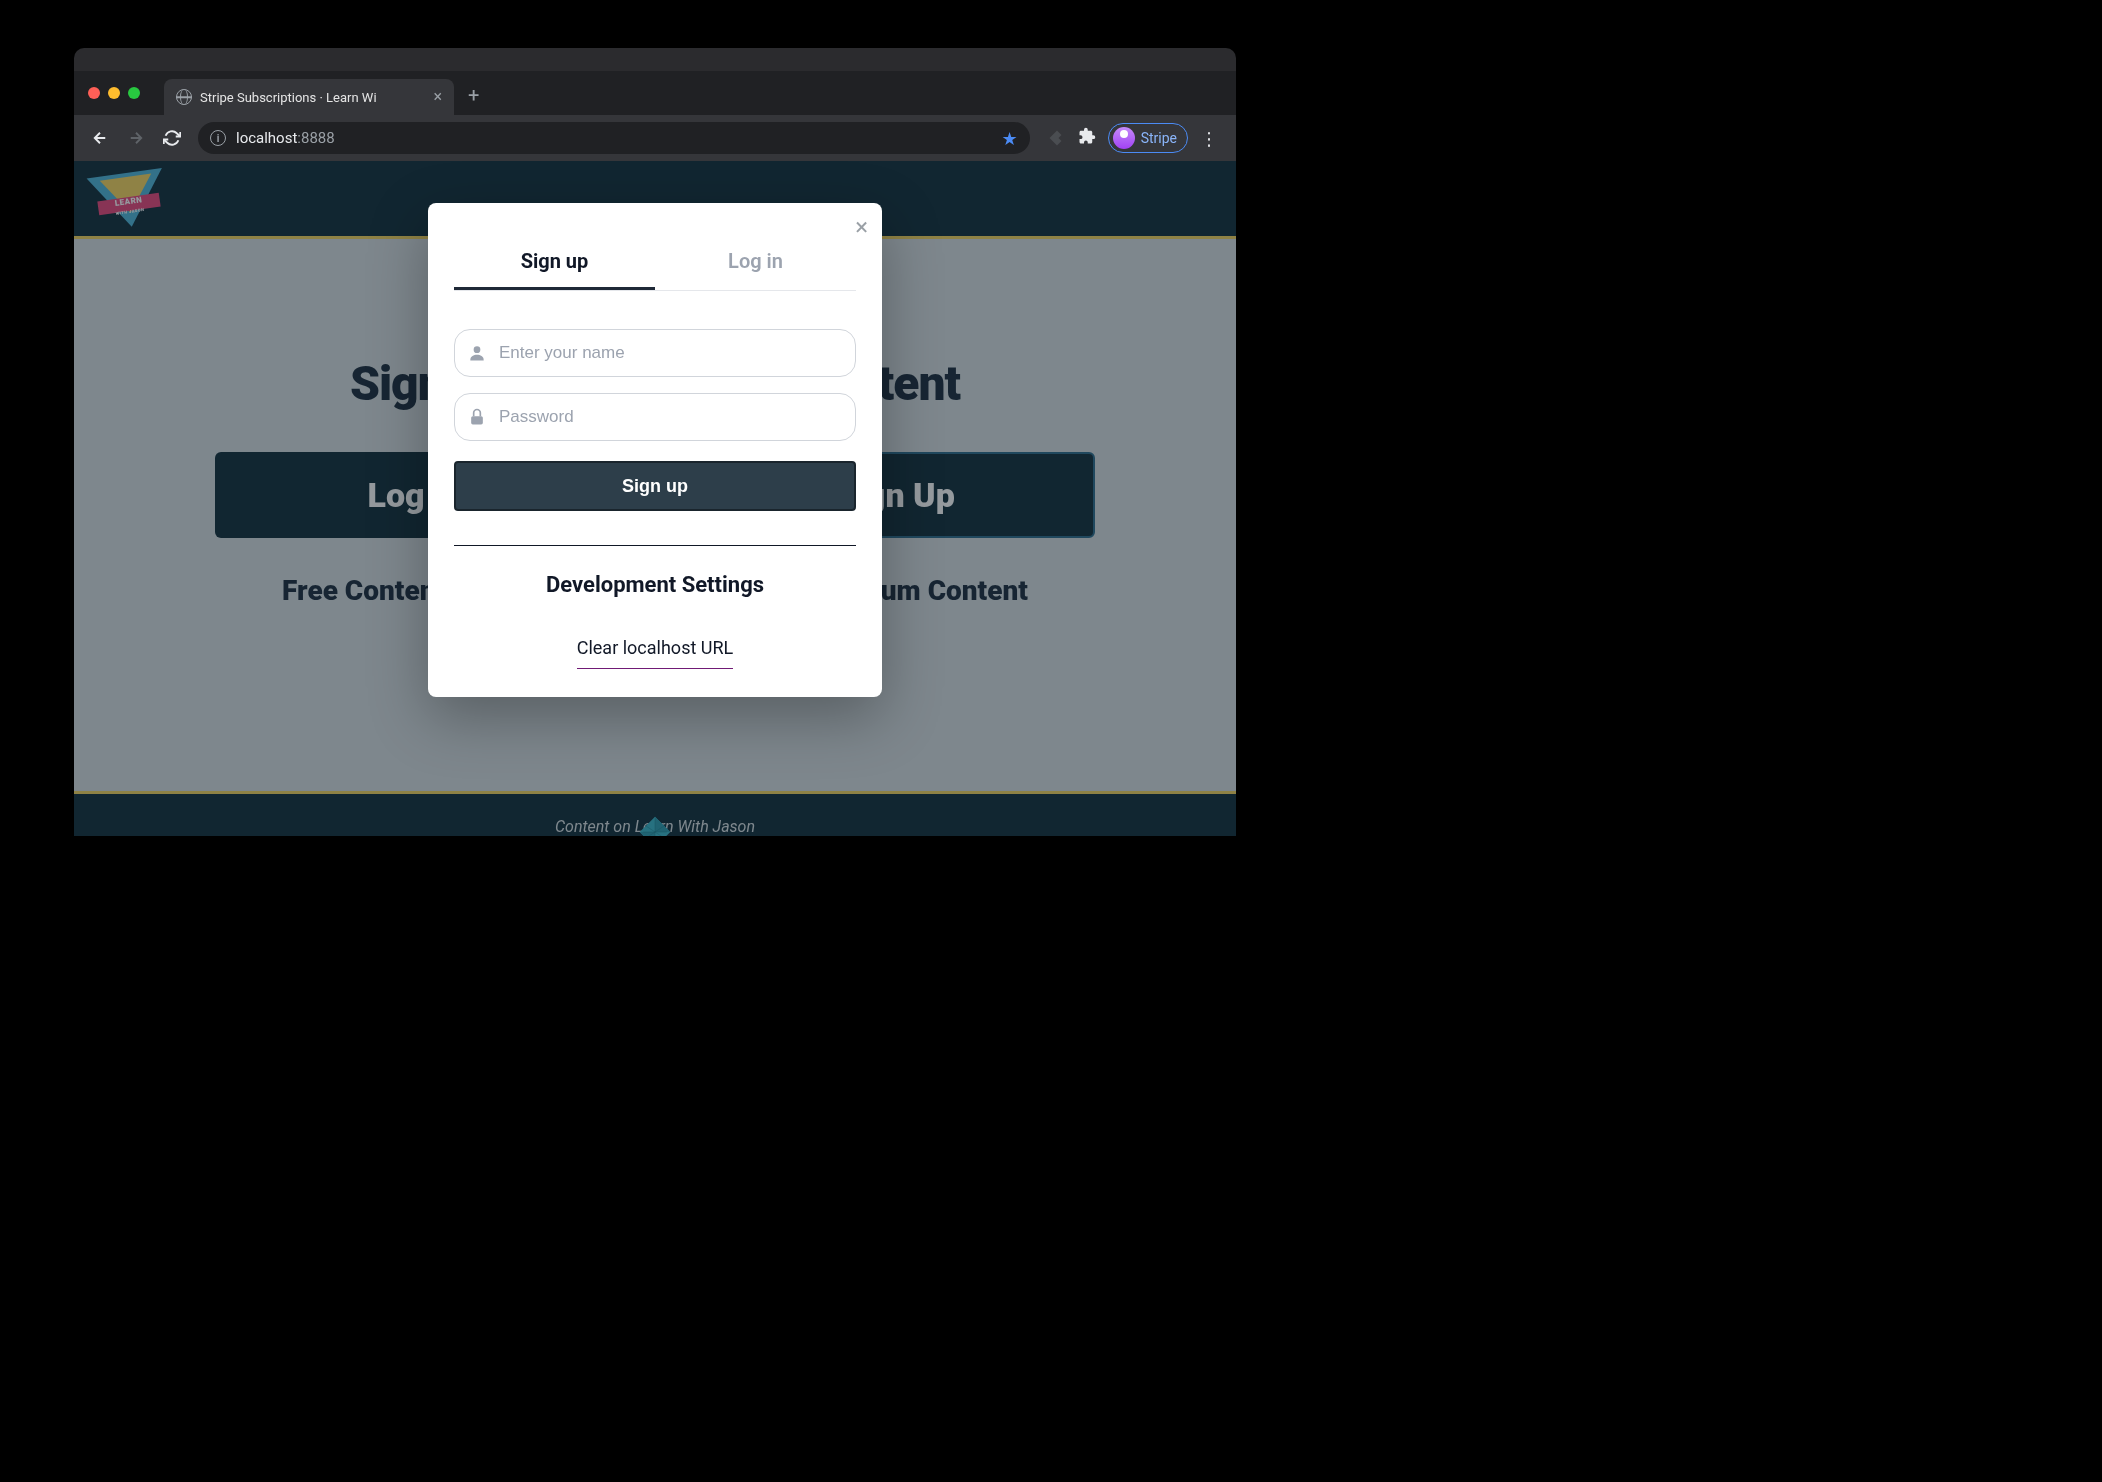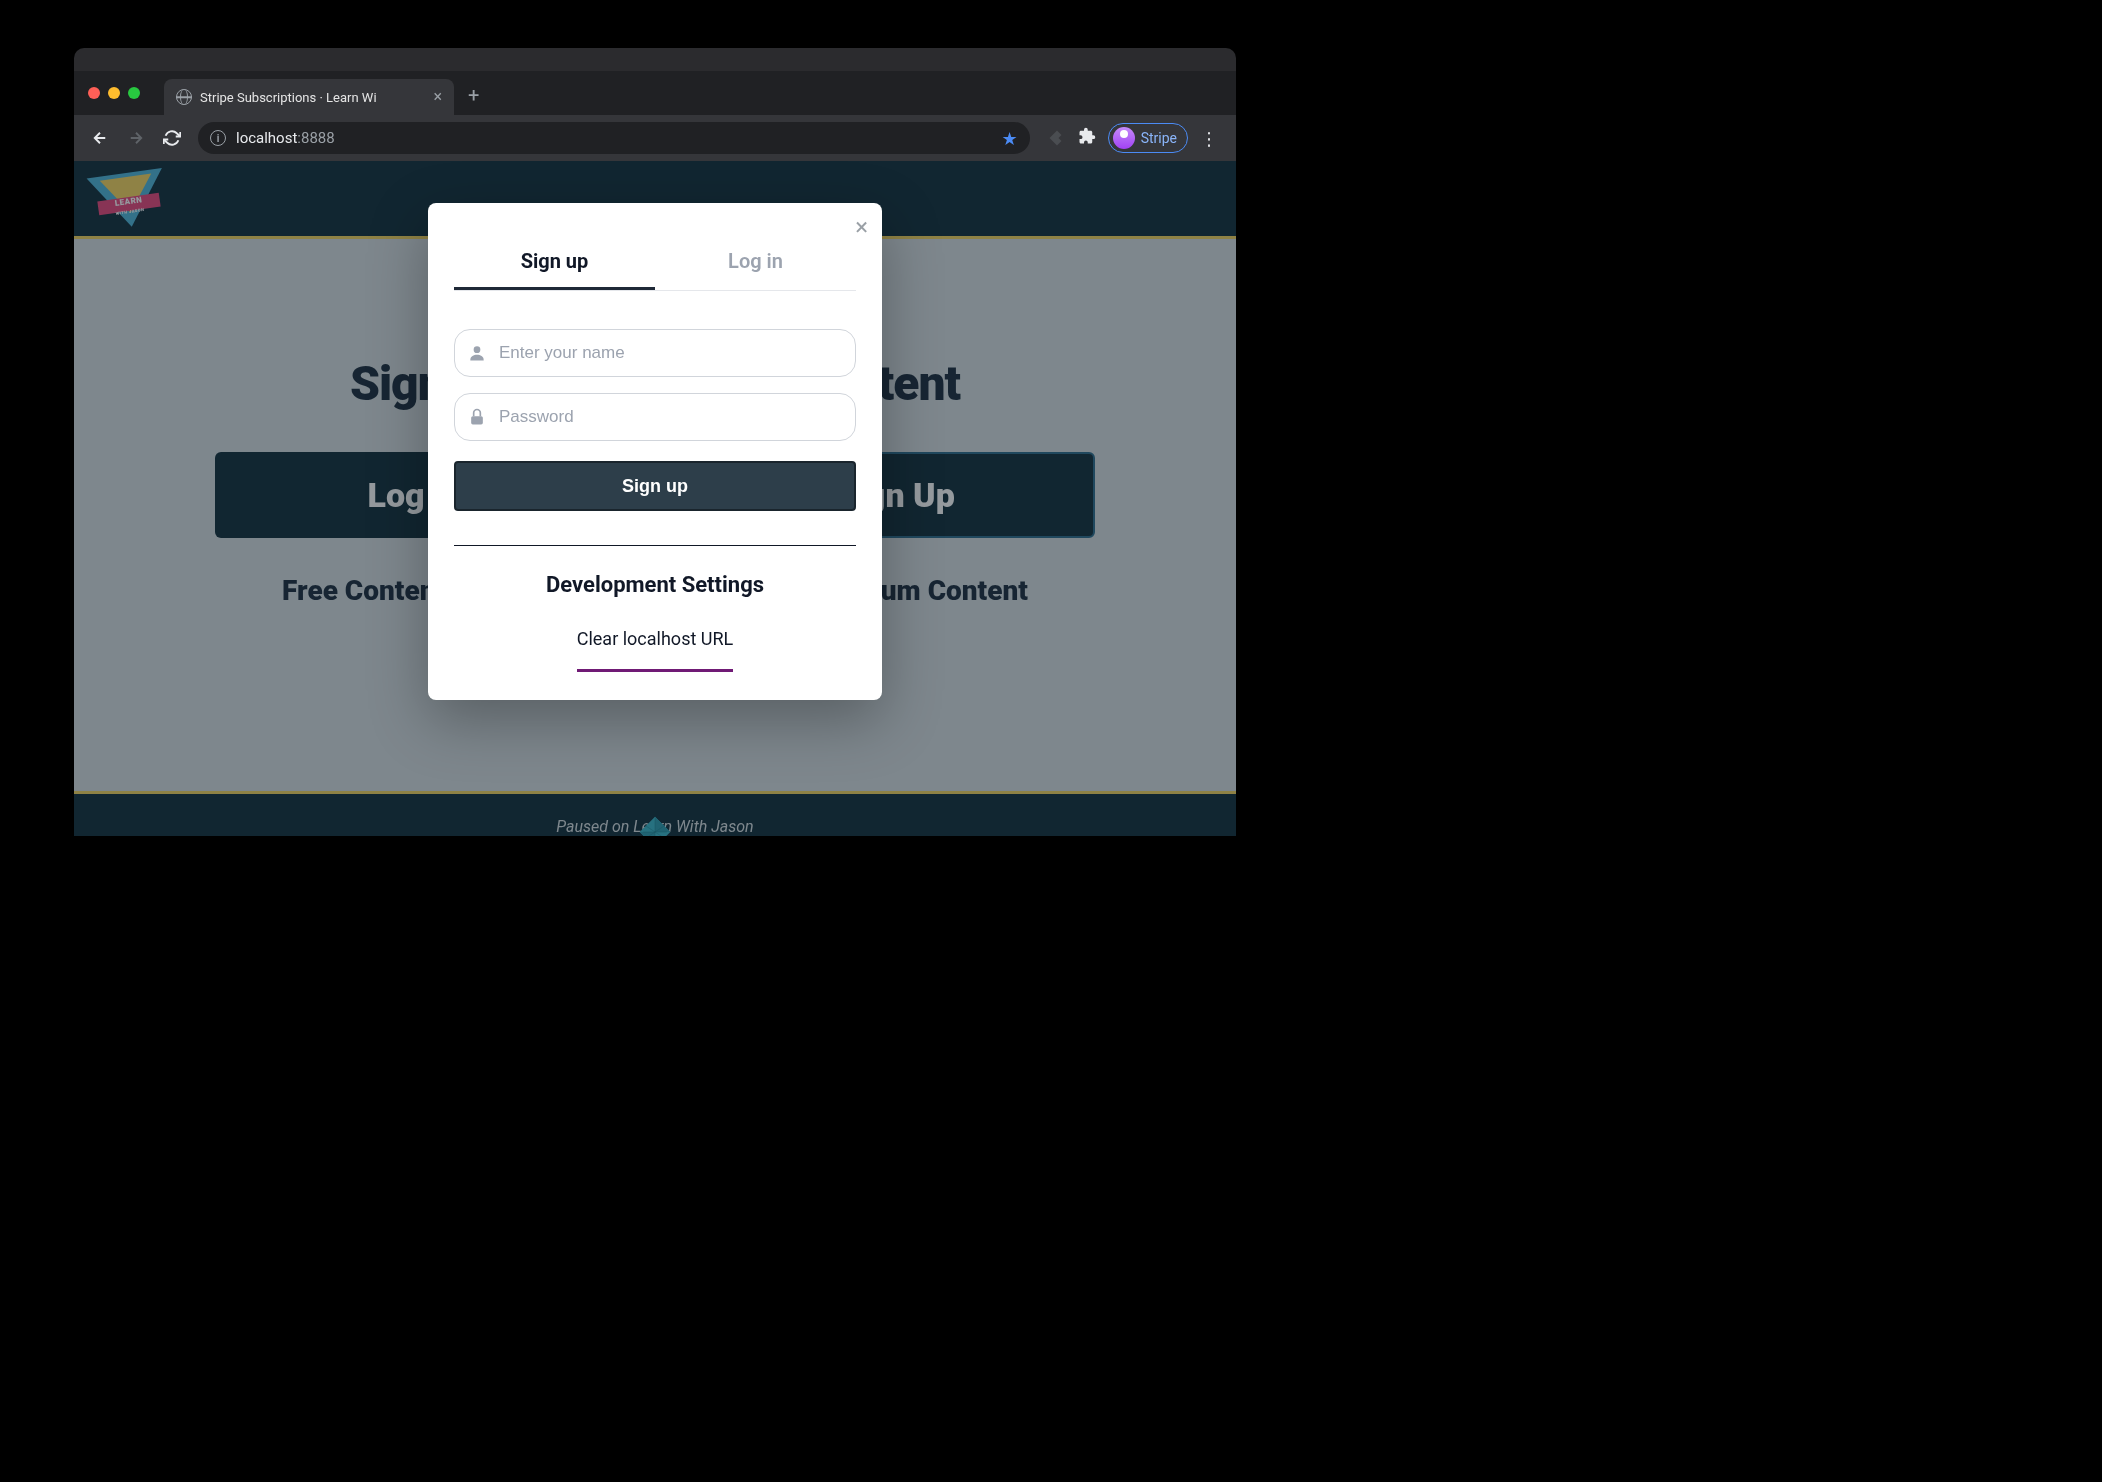--- a/index.html
+++ b/index.html
@@ -390,29 +390,29 @@
     }
     .dev-heading {
       text-align: center;
       font-size: 22px;
       font-weight: 700;
       color: #111827;
     }
     .clear-link {
       display: block;
       text-align: center;
-      margin-top: 31px;
+      margin-top: 40px;
       font-size: 18px;
       color: #111827;
       text-decoration: none;
-      border-bottom: 3px solid #701a75;
+      border-bottom: 1px solid #701a75;
       width: fit-content;
       margin-left: auto;
       margin-right: auto;
-      padding-bottom: 20px;
+      padding-bottom: 10px;
       cursor: pointer;
     }
   </style>
 </head>
 <body>
 
 <div class="browser-window">
   <div class="tab-bar">
     <div class="traffic-lights">
       <div class="traffic-light tl-red"></div>
@@ -491,21 +491,21 @@
               <span>Sign Up</span>
             </div>
         </div>
         <div class="label-row">
           <span class="content-label">Free Content</span>
           <span class="content-label">Premium Content</span>
         </div>
       </div>
       <div class="page-footer">
         <span class="footer-text">
-          <span>Paused on </span><span class="italic">Learn With Jason</span>
+          <span>Content on </span><span class="italic">Learn With Jason</span>
         </span>
         <div class="netlify-badge">
           <svg viewBox="0 0 40 40">
               <path fill="#37b5c8" d="M20 2l18 18-18 18L2 20 20 2z"></path>
               <path fill="#2a9cb0" d="M20 2l18 18H20V2zM2 20h18v18L2 20z"></path>
               <path stroke="#1a7a8a" stroke-width="0.5" fill="none" d="M8 12l24 16M8 28l24-16M20 4v32M6 20h28"></path>
             </svg>
         </div>
       </div>
     </div>

